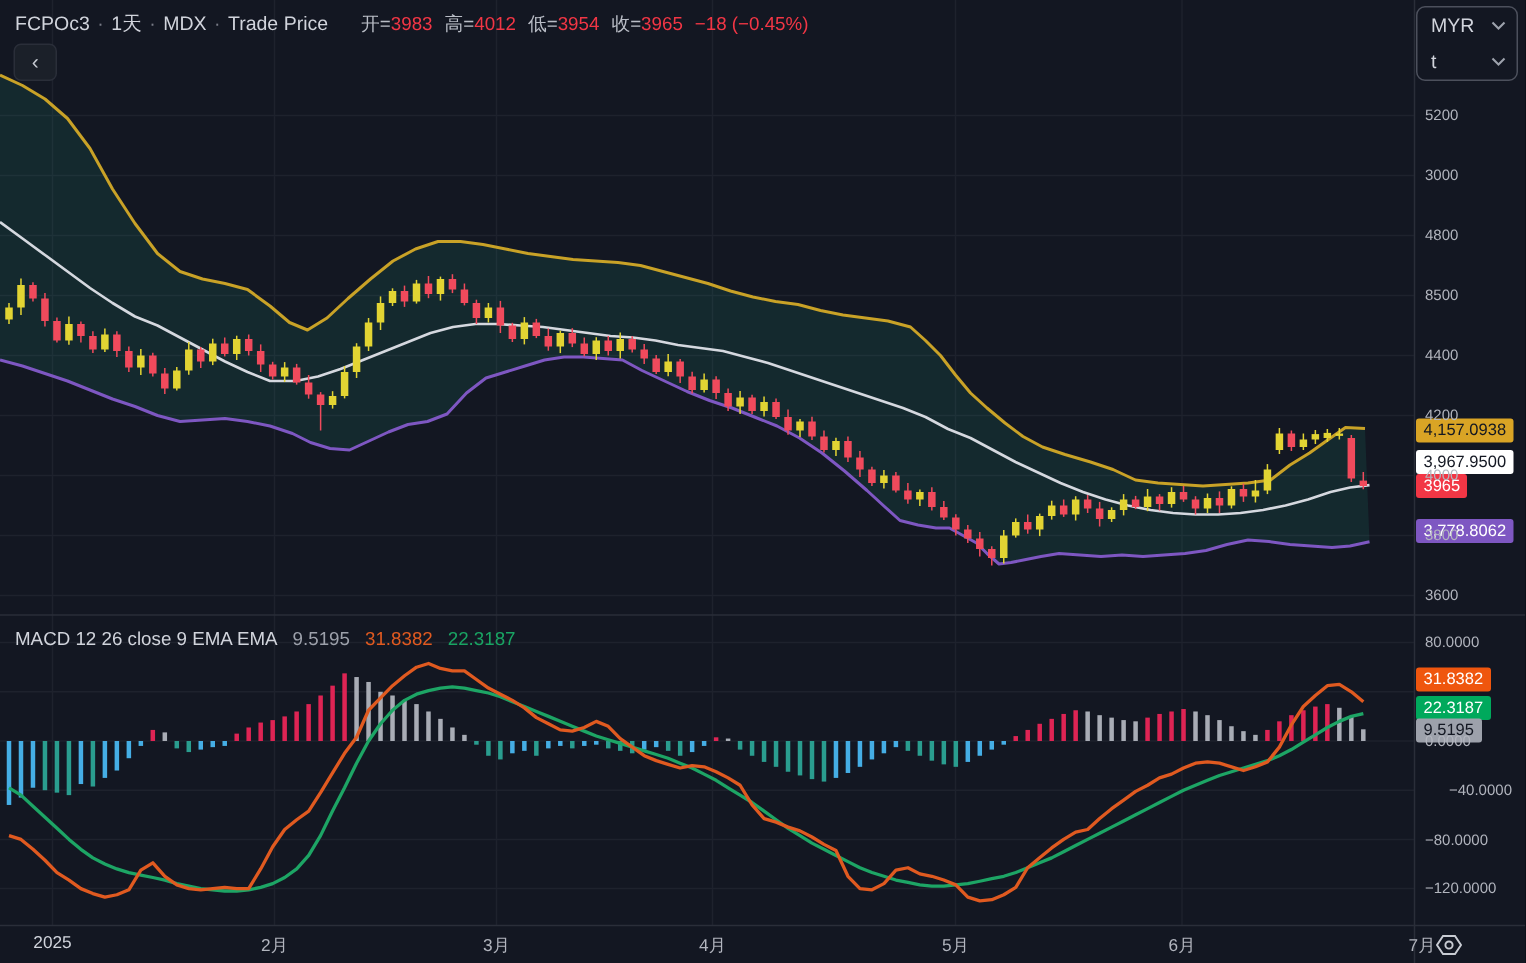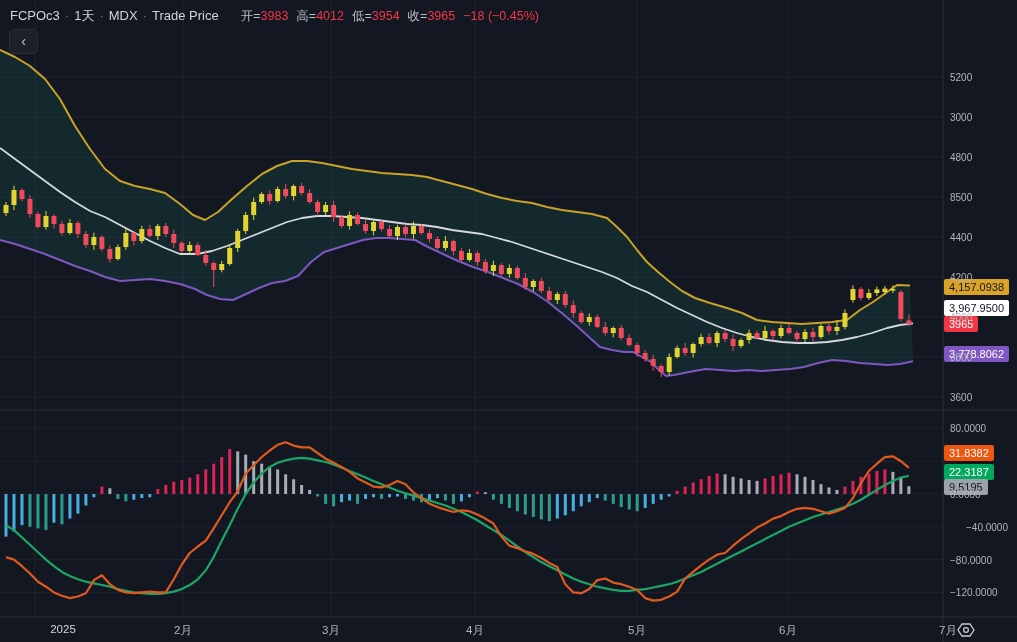--- a/index.html
+++ b/index.html
@@ -422,21 +422,38 @@
 
   <div class="ovl hdr1">
     <span>FCPOc3</span><span class="dot">·</span><span>1天</span><span class="dot">·</span><span>MDX</span><span class="dot">·</span><span>Trade Price</span><span class="ohlc"><span class="olab">开=</span><span class="oval">3983</span><span class="olab">高=</span><span class="oval">4012</span><span class="olab">低=</span><span class="oval">3954</span><span class="olab">收=</span><span class="oval">3965</span><span class="oval" style="margin-left:8px">−18 (−0.45%)</span></span>
   </div>
 
   <div class="ovl backbtn">
     <span>‹</span>
   </div>
 
 
-
+  <div class="ovl hdr-macd">
+    <span>MACD 12 26 close 9 EMA EMA</span><span class="vh">9.5195</span><span class="vm">31.8382</span><span class="vs">22.3187</span>
+  </div>
+
+  <div class="ovl curbox">
+    <div class="currow" style="top:0">
+      <span class="t">MYR</span>
+      <svg width="10" height="6">
+          <path d="M1 1 L5 5 L9 1" stroke="#9DA2AC" stroke-width="1.4" fill="none"></path>
+        </svg>
+    </div>
+    <div class="currow" style="top:24px">
+      <span class="t">t</span>
+      <svg width="10" height="6">
+          <path d="M1 1 L5 5 L9 1" stroke="#9DA2AC" stroke-width="1.4" fill="none"></path>
+        </svg>
+    </div>
+  </div>
 
   <div id="price-axis"></div>
   <div id="macd-axis"></div>
   <div id="time-axis"></div>
 
   <div class="flbl" id="lbl-upper" style="top: 279px; background: rgb(217, 164, 37); color: rgb(19, 23, 34);">4,157.0938</div>
   <div class="flbl" id="lbl-basis" style="top: 300px; background: rgb(255, 255, 255); color: rgb(19, 23, 34);">3,967.9500</div>
   <div class="flbl" id="lbl-last" style="top: 316px; background: rgb(242, 54, 69); color: rgb(255, 255, 255);">3965</div>
   <div class="flbl" id="lbl-lower" style="top: 346px; background: rgb(126, 87, 194); color: rgb(255, 255, 255);">3,778.8062</div>
   <div class="flbl" id="lbl-macd" style="top: 445px; background: rgb(239, 86, 14); color: rgb(255, 255, 255);">31.8382</div>
@@ -454,20 +471,20 @@
     <div class="ovl ptick" style="top: 231px;">4400</div>
     <div class="ovl ptick" style="top: 271px;">4200</div>
     <div class="ovl ptick" style="top: 311px;">4000</div>
     <div class="ovl ptick" style="top: 351px;">3800</div>
     <div class="ovl ptick" style="top: 391px;">3600</div>
     <div class="ovl mtick" style="top: 422.4px;">80.0000</div>
     <div class="ovl mtick" style="top: 488px;">0.0000</div>
     <div class="ovl mtick" style="top: 520.8px; margin-left: 16px;">−40.0000</div>
     <div class="ovl mtick" style="top: 553.6px;">−80.0000</div>
     <div class="ovl mtick" style="top: 586.4px;">−120.0000</div>
-    <div class="ttick year" style="top: 623px; left: 35px; margin-left: 28px;">2025</div>
+    <div class="ttick year" style="top: 623px; left: 35px;">2025</div>
     <div class="ttick" style="top: 623px; left: 183px;">2月</div>
     <div class="ttick" style="top: 623px; left: 331px;">3月</div>
     <div class="ttick" style="top: 623px; left: 475px;">4月</div>
     <div class="ttick" style="top: 623px; left: 637px;">5月</div>
     <div class="ttick" style="top: 623px; left: 788px;">6月</div>
     <div class="ttick" style="top: 623px; left: 948px;">7月</div>
   </div>
 
 </body></html>

